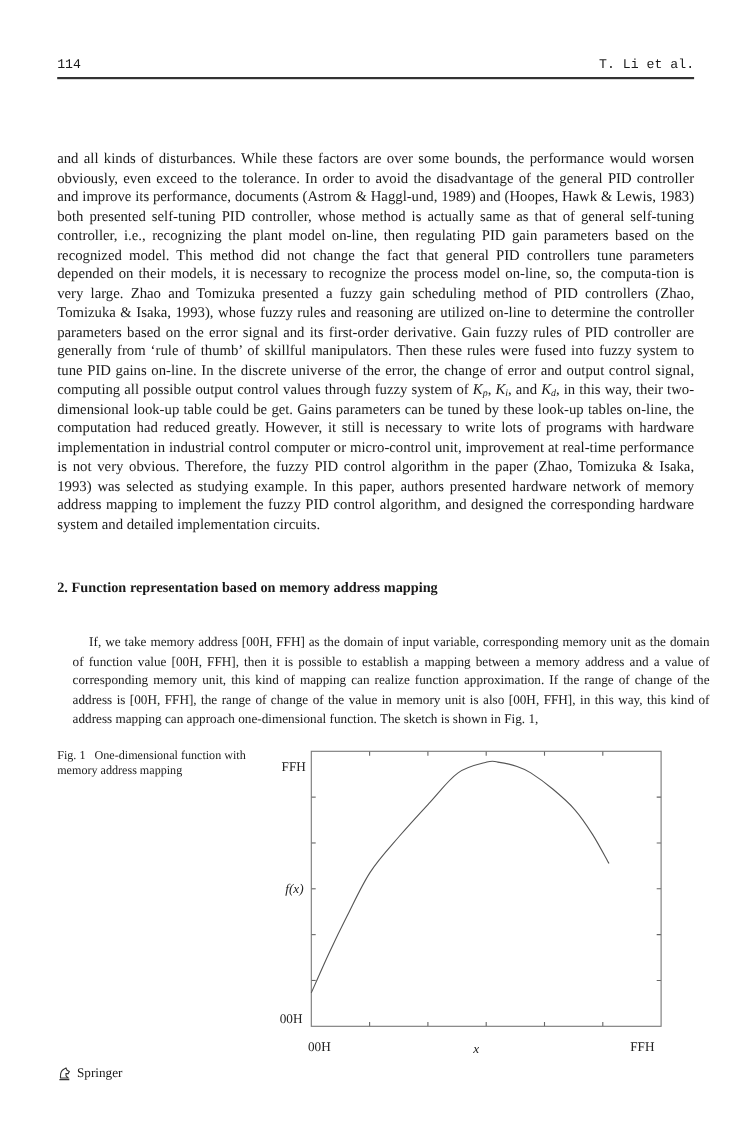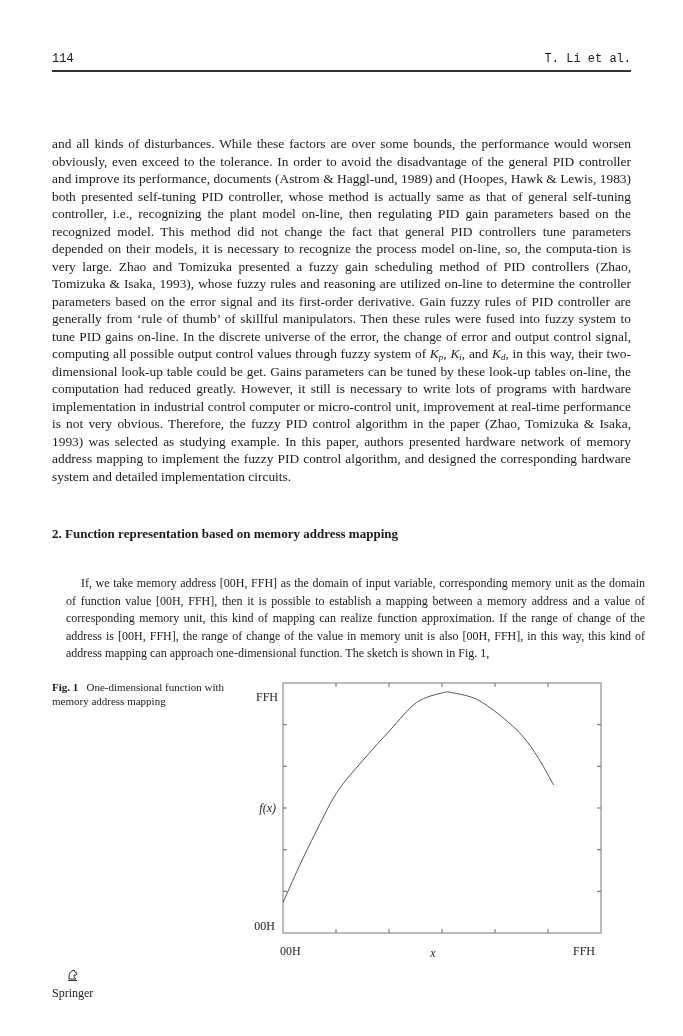--- a/index.html
+++ b/index.html
@@ -12,24 +12,24 @@
   .head-rule { position: absolute; left: 52px; top: 70px; width: 579px; height: 2px; background: #333; }
   .body-text { position: absolute; left: 52px; top: 91px; width: 579px; font-size: 13.4px;
                line-height: 17.5px; text-align: justify; margin-top: 44px; }
   .body-text p { margin: 0; }
   .body-text i { font-style: italic; }
   .body-text sub { font-size: 9px; vertical-align: -2px; font-style: italic; line-height: 0; }
   .section-heading { position: absolute; left: 52px; top: 526px; font-size: 13px; font-weight: bold; }
   .para2 { position: absolute; left: 52px; top: 561px; width: 579px; font-size: 12px;
            line-height: 17.5px; text-align: justify; text-indent: 15px; margin: 14px; }
   .fig-caption { position: absolute; left: 52px; top: 681px; width: 175px; font-size: 11px; line-height: 13.6px; }
-  .fig-caption b { font-weight: bold; }
+  .fig-caption b { font-weight: normal; }
   .figure { position: absolute; left: 0; top: 0; width: 683px; height: 1036px; }
   .axis-label { font-family: "Liberation Serif", "DejaVu Serif", serif; font-size: 12px; fill: #222; }
-  .footer { position: absolute; left: 52px; top: 968px; font-size: 12px; display: flex; align-items: center; gap: 4px; flex-direction: column; }
+  .footer { position: absolute; left: 52px; top: 968px; font-size: 12px; display: flex; align-items: center; gap: 4px; }
   .springer-icon { width: 14px; height: 14px; }
 </style>
 </head>
 <body>
 
 <div class="running-head">
   <span class="page-number">114</span>
   <span class="authors">T. Li et al.</span>
 </div>
 <div class="head-rule"></div>

